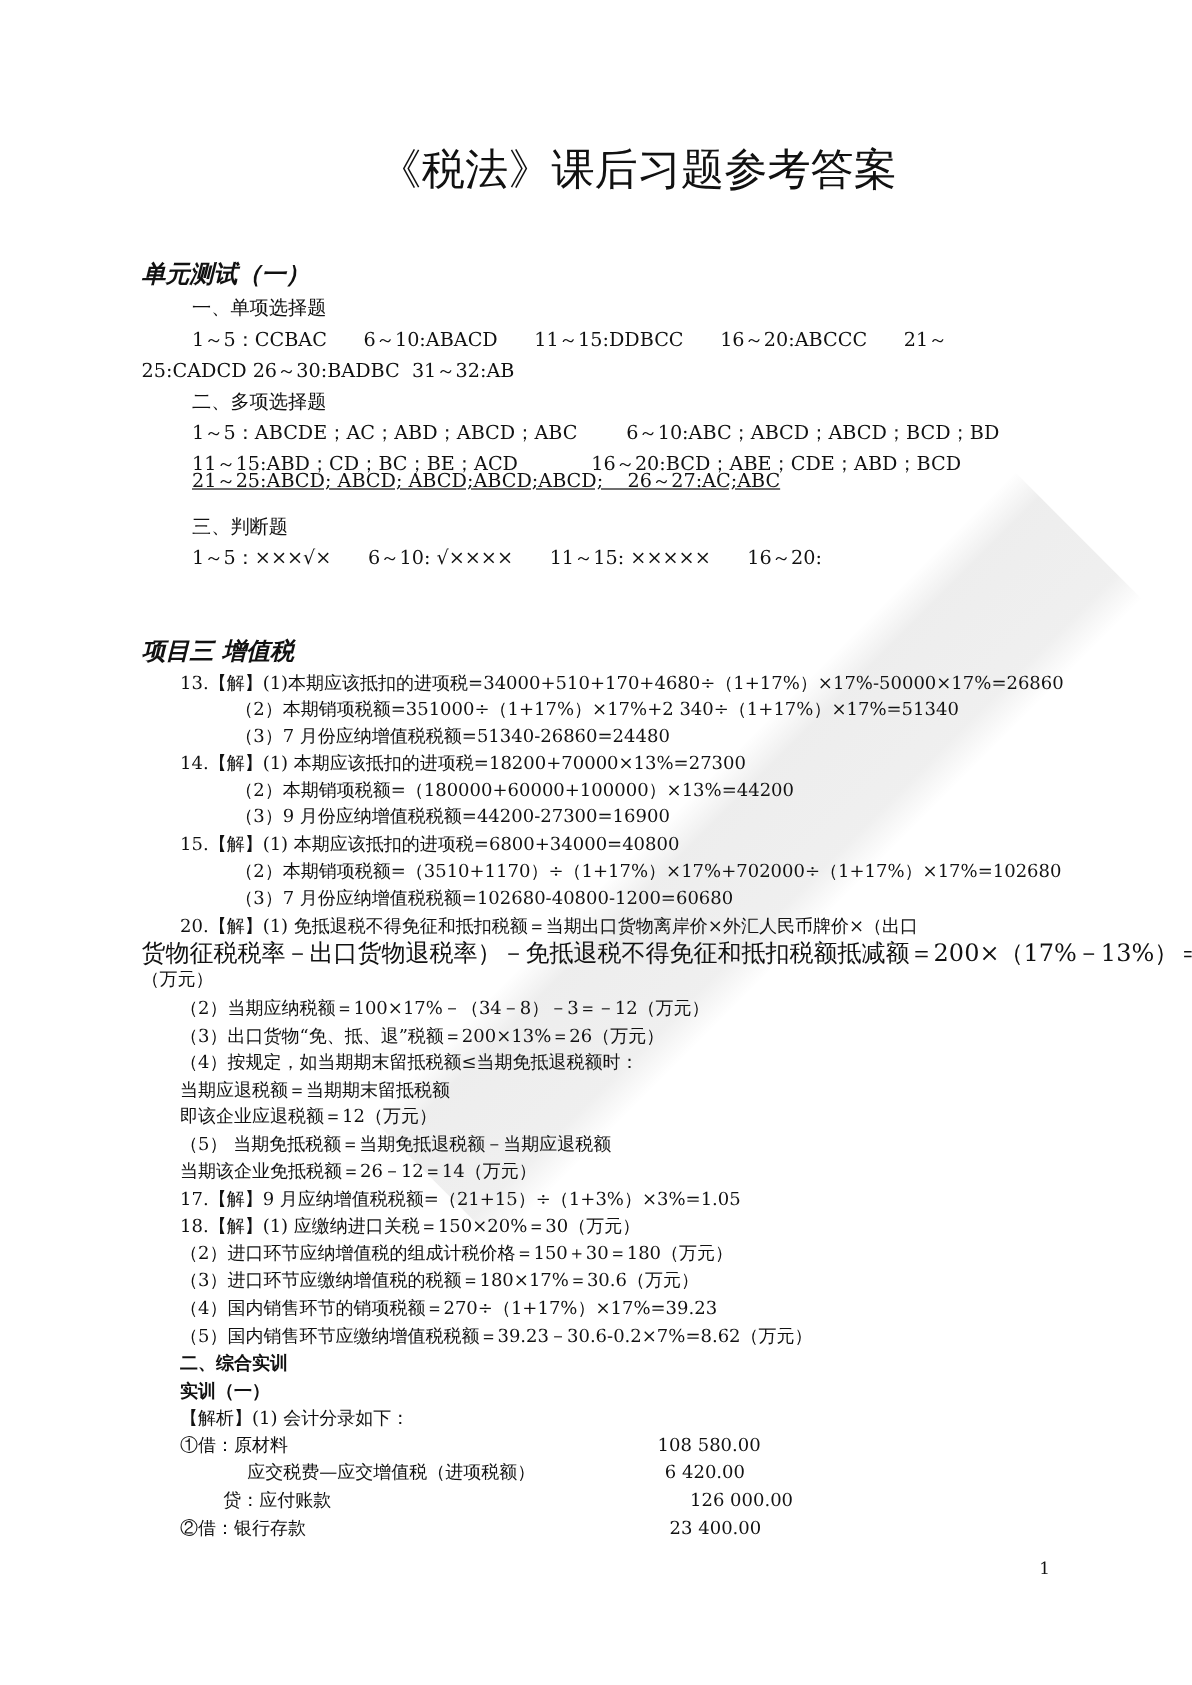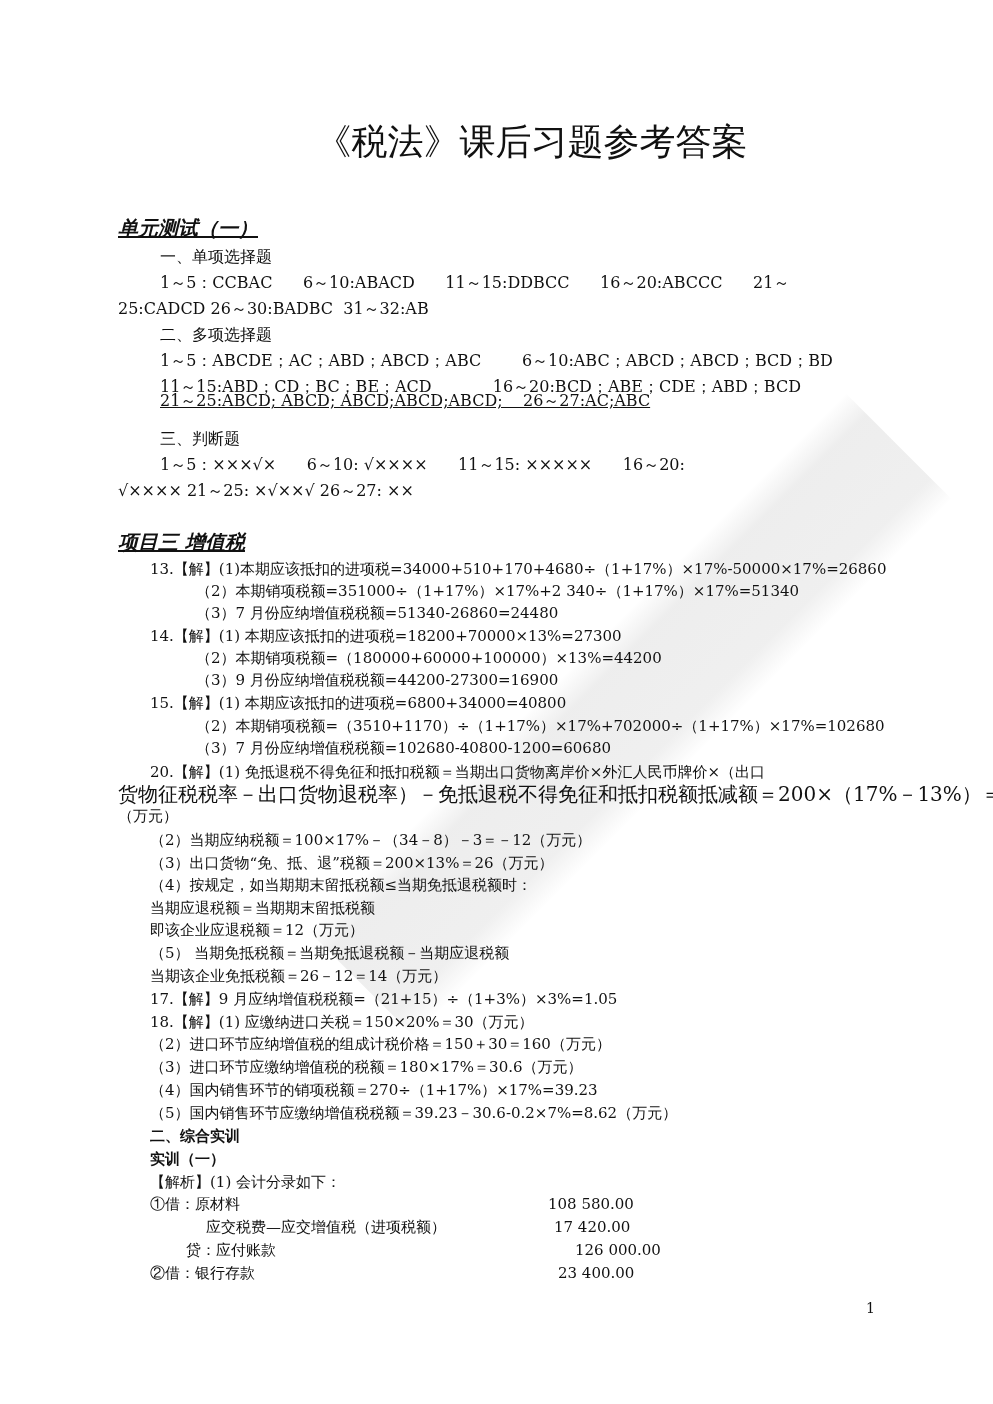--- a/index.html
+++ b/index.html
@@ -6,21 +6,21 @@
   body { width: 993px; height: 1404px; position: relative; overflow: hidden;
          font-family: "DejaVu Serif", "Liberation Serif", serif; color: #111; }
   .page { position: absolute; left: 0; top: 0; width: 993px; height: 1146px; }
   .watermark { position: absolute; left: 250px; top: 640px; width: 760px; height: 150px;
                transform: rotate(-45deg); transform-origin: center;
                background: linear-gradient(180deg, rgba(200,200,200,0) 0%, rgba(205,205,205,0.35) 20%, rgba(210,210,210,0.35) 80%, rgba(200,200,200,0) 100%);
                pointer-events: none; }
   .line { position: absolute; white-space: pre; font-size: 16px; line-height: 22px; }
   .title { position: absolute; left: 0; width: 993px; top: 116px; text-align: center;
            font-family: "DejaVu Sans", sans-serif; font-size: 36px; line-height: 52px; color: #111; padding-left: 70px; box-sizing: border-box; }
-  .h2 { position: absolute; font-family: "DejaVu Sans", sans-serif; font-style: italic; font-size: 20px; line-height: 28px; font-weight: bold; text-decoration: underline; }
+  .h2 { position: absolute; font-family: "DejaVu Sans", sans-serif; font-style: italic; font-size: 20px; line-height: 28px; font-weight: bold; }
   .bold { font-family: "DejaVu Sans", sans-serif; font-weight: bold; }
   .pageno { position: absolute; left: 866px; top: 1300px; font-size: 14px; }
 </style>
 </head>
 <body>
 
 <div class="page">
   <div class="watermark"></div>
 
   <div class="title">《税法》课后习题参考答案</div>
@@ -31,21 +31,20 @@
   <div class="line" style="left:160px; top:272px;">1～5：CCBAC      6～10:ABACD      11～15:DDBCC      16～20:ABCCC      21～</div>
   <div class="line" style="left:118px; top:298px;">25:CADCD 26～30:BADBC  31～32:AB</div>
 
   <div class="line" style="left:160px; top:324px;">二、多项选择题</div>
   <div class="line" style="left:160px; top:350px;text-align:right;">1～5：ABCDE；AC；ABD；ABCD；ABC        6～10:ABC；ABCD；ABCD；BCD；BD</div>
   <div class="line" style="left:160px; top:376px;">11～15:ABD；CD；BC；BE；ACD            16～20:BCD；ABE；CDE；ABD；BCD</div>
   <div class="line" style="left:160px; top:390px;text-decoration:underline;">21～25:ABCD; ABCD; ABCD;ABCD;ABCD;    26～27:AC;ABC</div>
 
   <div class="line" style="left:160px; top:428px;">三、判断题</div>
   <div class="line" style="left:160px; top:454px;">1～5：×××√×      6～10: √××××      11～15: ×××××      16～20:</div>
-  <div class="line" style="left:118px; top:480px;">√×××× 21～25: ×√××√ 26～27: ××</div>
 
   <div class="h2" style="left:118px; top:528px;">项目三  增值税</div>
 
   <div class="line" style="left:150px; top:558px; font-size:15px;">13.【解】(1)本期应该抵扣的进项税=34000+510+170+4680÷（1+17%）×17%-50000×17%=26860</div>
   <div class="line" style="left:196px; top:580px; font-size:15px;">（2）本期销项税额=351000÷（1+17%）×17%+2 340÷（1+17%）×17%=51340</div>
   <div class="line" style="left:196px; top:602px; font-size:15px;">（3）7 月份应纳增值税税额=51340-26860=24480</div>
   <div class="line" style="left:150px; top:625px; font-size:15px;">14.【解】(1) 本期应该抵扣的进项税=18200+70000×13%=27300</div>
   <div class="line" style="left:196px; top:647px; font-size:15px;">（2）本期销项税额=（180000+60000+100000）×13%=44200</div>
   <div class="line" style="left:196px; top:669px; font-size:15px;">（3）9 月份应纳增值税税额=44200-27300=16900</div>
   <div class="line" style="left:150px; top:692px; font-size:15px;">15.【解】(1) 本期应该抵扣的进项税=6800+34000=40800</div>
@@ -56,32 +55,32 @@
   <div class="line" style="left:118px; top:805px; font-size:15px;">（万元）</div>
   <div class="line" style="left:150px; top:829px; font-size:15px;">（2）当期应纳税额＝100×17%－（34－8）－3＝－12（万元）</div>
   <div class="line" style="left:150px; top:852px; font-size:15px;">（3）出口货物“免、抵、退”税额＝200×13%＝26（万元）</div>
   <div class="line" style="left:150px; top:874px; font-size:15px;">（4）按规定，如当期期末留抵税额≤当期免抵退税额时：</div>
   <div class="line" style="left:150px; top:897px; font-size:15px;">当期应退税额＝当期期末留抵税额</div>
   <div class="line" style="left:150px; top:919px; font-size:15px;">即该企业应退税额＝12（万元）</div>
   <div class="line" style="left:150px; top:942px; font-size:15px;">（5） 当期免抵税额＝当期免抵退税额－当期应退税额</div>
   <div class="line" style="left:150px; top:965px; font-size:15px;">当期该企业免抵税额＝26－12＝14（万元）</div>
   <div class="line" style="left:150px; top:988px; font-size:15px;">17.【解】9 月应纳增值税税额=（21+15）÷（1+3%）×3%=1.05</div>
   <div class="line" style="left:150px; top:1011px; font-size:15px;">18.【解】(1) 应缴纳进口关税＝150×20%＝30（万元）</div>
-  <div class="line" style="left:150px; top:1033px; font-size:15px;">（2）进口环节应纳增值税的组成计税价格＝150＋30＝160（万元）</div>
+  <div class="line" style="left:150px; top:1033px; font-size:15px;">（2）进口环节应纳增值税的组成计税价格＝150＋30＝180（万元）</div>
   <div class="line" style="left:150px; top:1056px; font-size:15px;">（3）进口环节应缴纳增值税的税额＝180×17%＝30.6（万元）</div>
   <div class="line" style="left:150px; top:1079px; font-size:15px;">（4）国内销售环节的销项税额＝270÷（1+17%）×17%=39.23</div>
   <div class="line" style="left:150px; top:1102px; font-size:15px;">（5）国内销售环节应缴纳增值税税额＝39.23－30.6-0.2×7%=8.62（万元）</div>
 
   <div class="line bold" style="left:150px; top:1125px; font-size:15px;">二、综合实训</div>
   <div class="line bold" style="left:150px; top:1148px; font-size:15px;">实训（一）</div>
   <div class="line" style="left:150px; top:1171px; font-size:15px;">【解析】(1) 会计分录如下：</div>
 
   <div class="line" style="left:150px; top:1193px; font-size:15px;">①借：原材料</div>
   <div class="line" style="left:548px; top:1193px; font-size:15px;">108 580.00</div>
   <div class="line" style="left:206px; top:1216px; font-size:15px;">应交税费—应交增值税（进项税额）</div>
-  <div class="line" style="left:554px; top:1216px; font-size:15px;">17 420.00</div>
+  <div class="line" style="left:554px; top:1216px; font-size:15px;">6 420.00</div>
   <div class="line" style="left:186px; top:1239px; font-size:15px;">贷：应付账款</div>
   <div class="line" style="left:575px; top:1239px; font-size:15px;">126 000.00</div>
   <div class="line" style="left:150px; top:1262px; font-size:15px;">②借：银行存款</div>
   <div class="line" style="left:558px; top:1262px; font-size:15px;">23 400.00</div>
 
   <div class="pageno">1</div>
 </div>
 
 </body></html>

